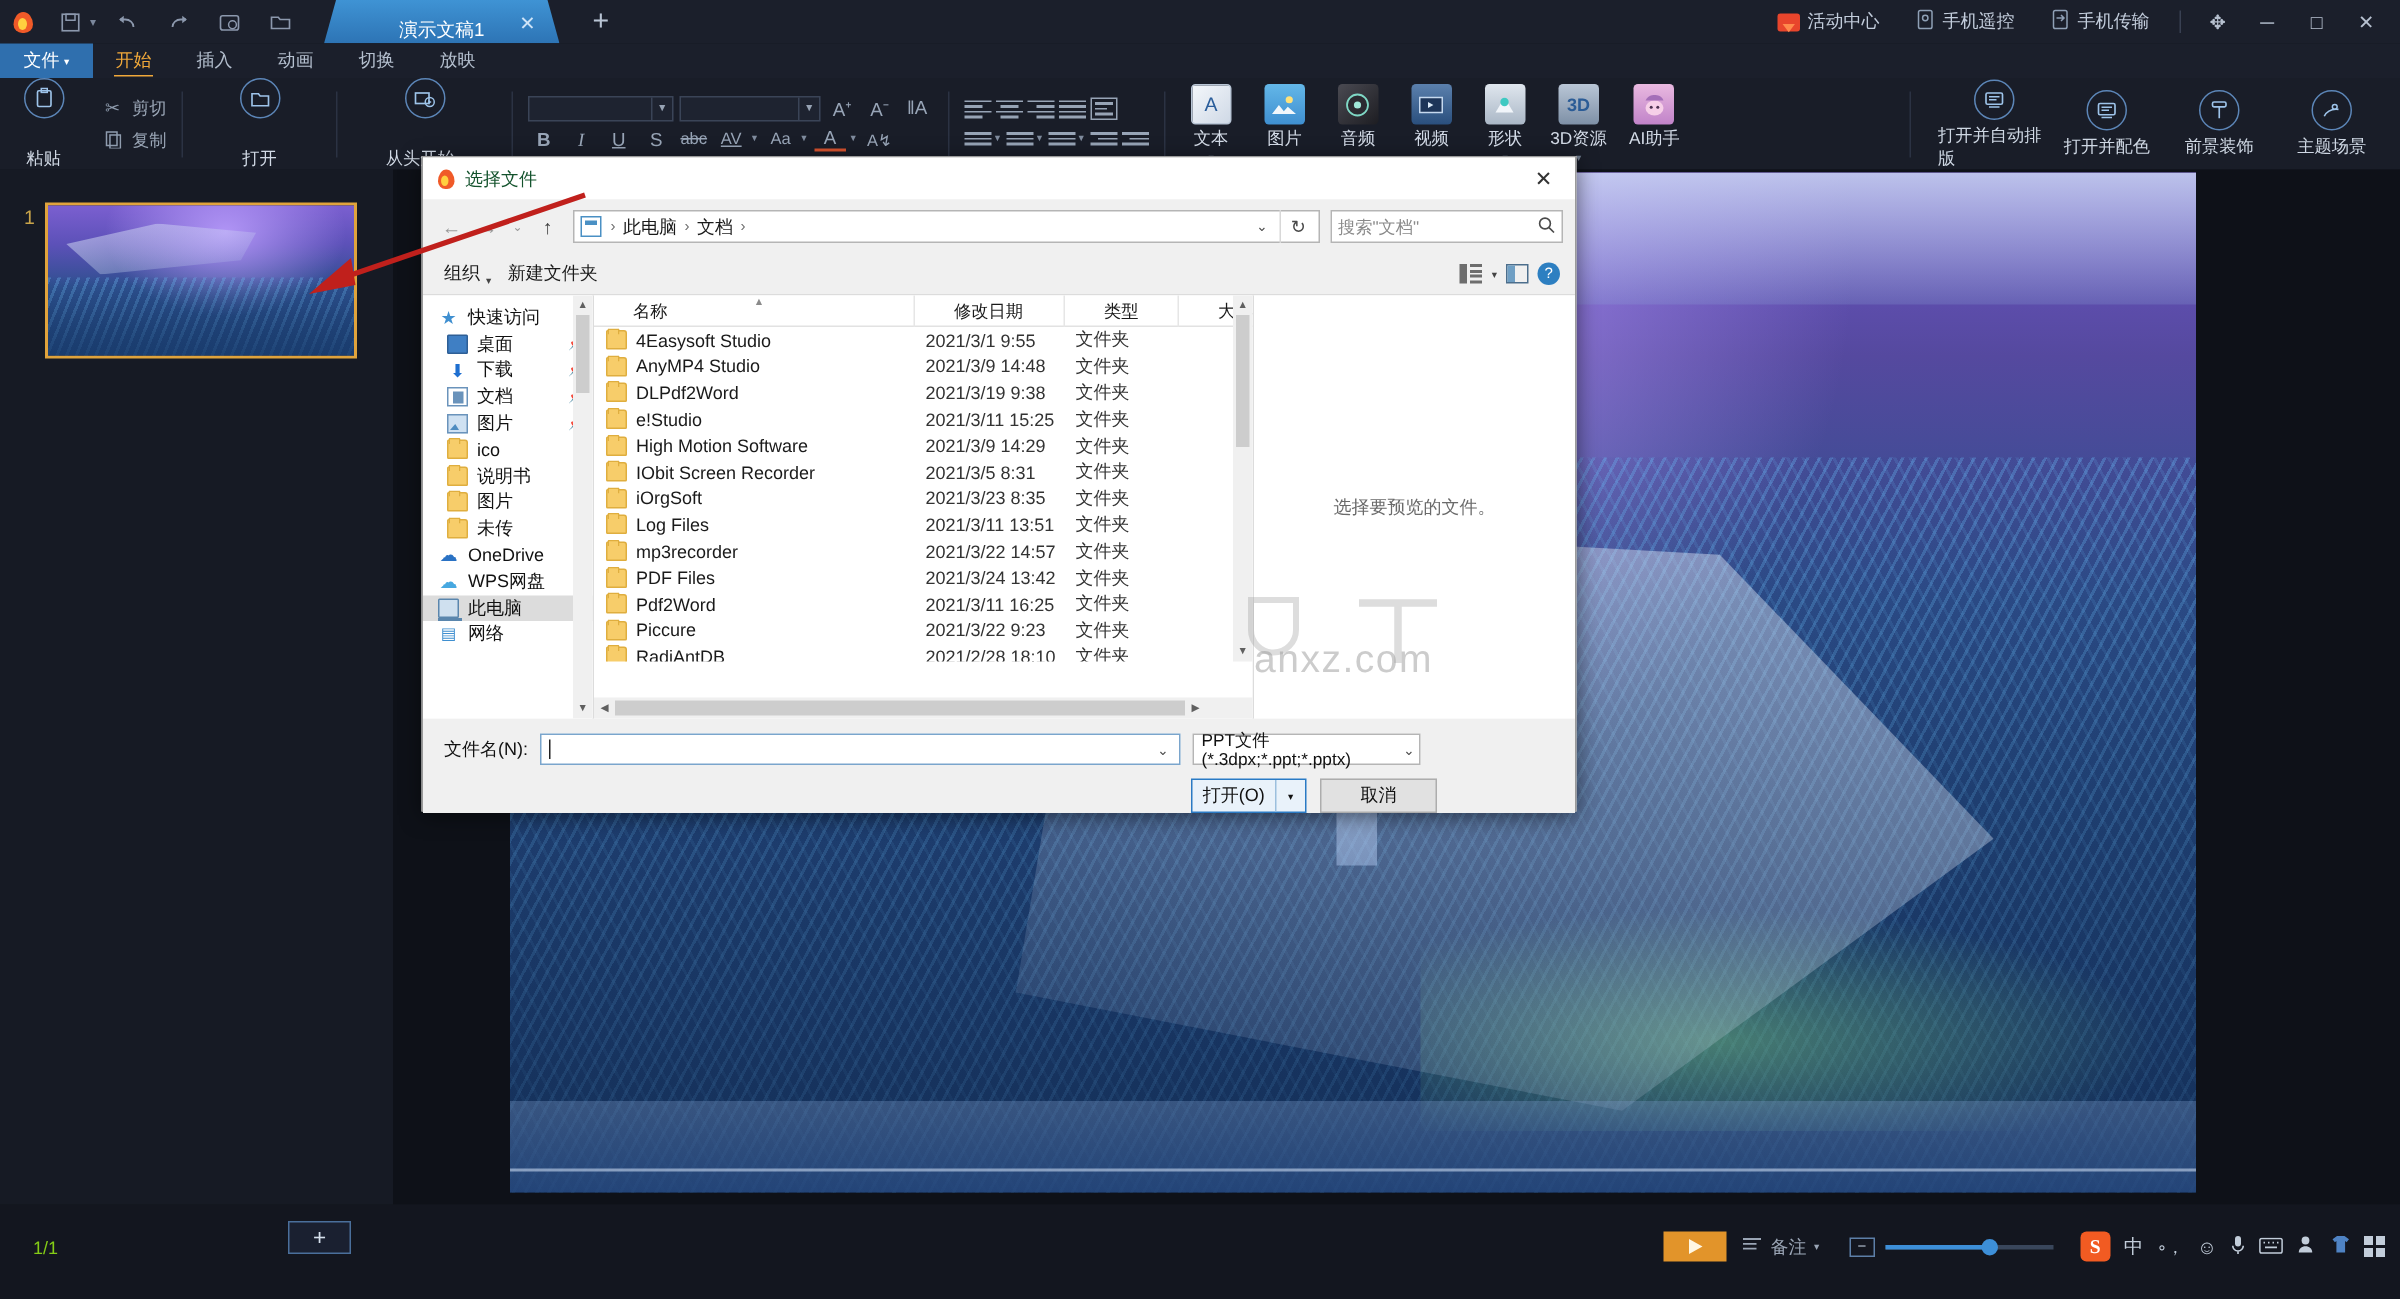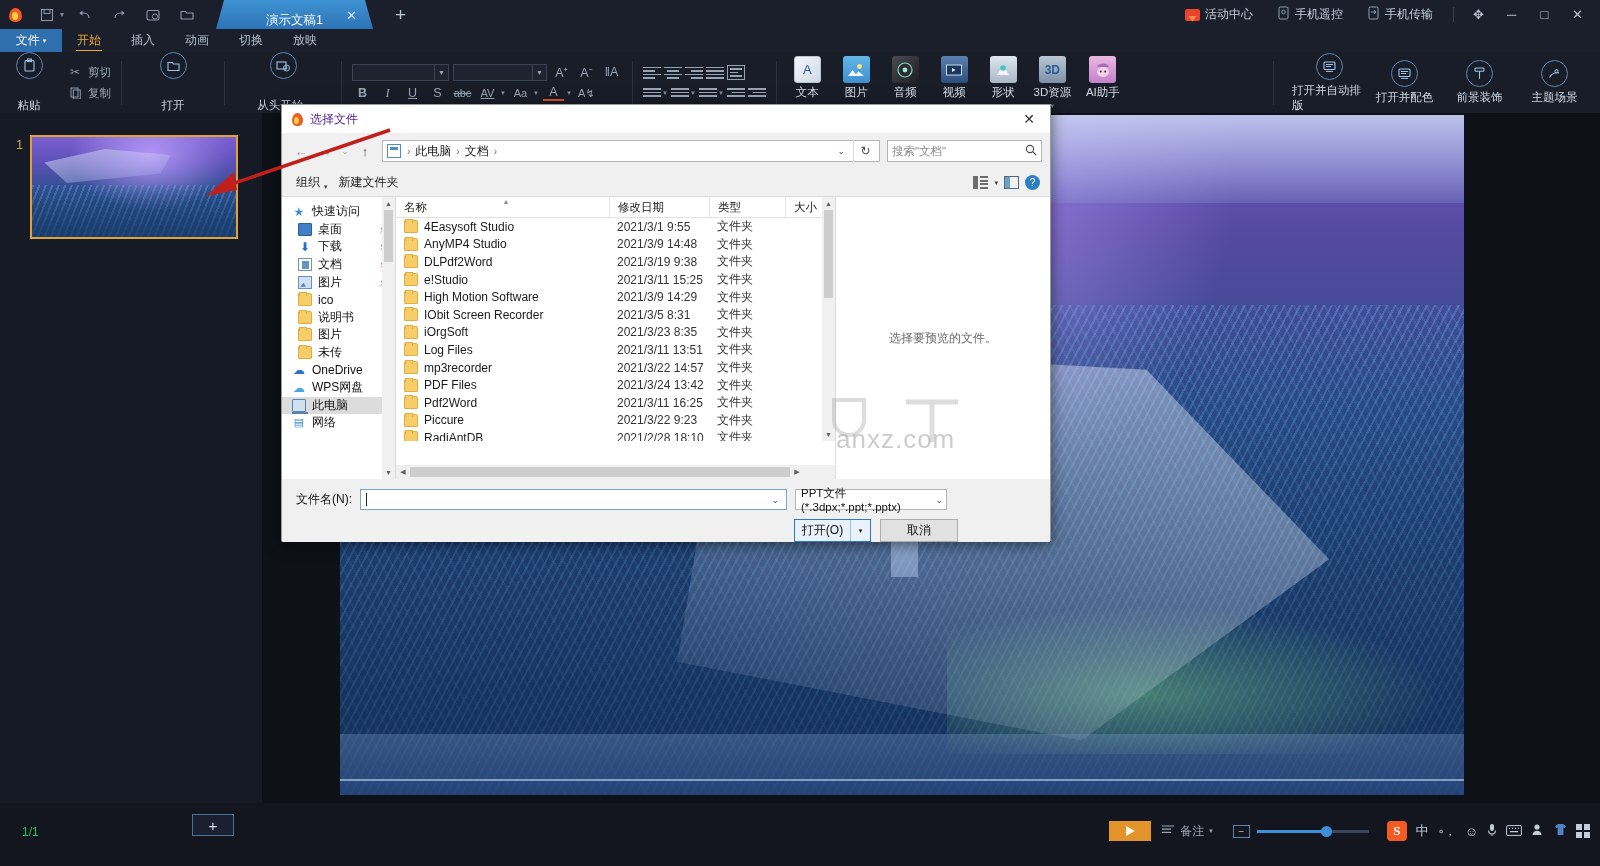--- a/index.html
+++ b/index.html
@@ -142,21 +142,21 @@
   .slide-beam { position:absolute; left:0; top:0; width:100%; height:13%;
     background: linear-gradient(180deg, rgba(210,224,245,.78), rgba(140,170,215,.22)); }
   .slide-floor { position:absolute; left:0; bottom:0; width:100%; height:9%;
     background: linear-gradient(180deg, rgba(120,150,195,.35), rgba(40,75,130,.75)); }
   .slide-stripe { position:absolute; left:0; bottom:2%; width:100%; height:2px; background: rgba(215,230,250,.55); }
   .slide-green { position:absolute; left:54%; bottom:6%; width:44%; height:22%;
     background: radial-gradient(ellipse at 40% 60%, rgba(110,185,130,.55), rgba(60,120,90,0) 70%); }
 
   
   .bottombar { position:absolute; left:0; top:803px; width:1600px; height:63px; background:#13161f; }
-  .pagecount { position:absolute; left:22px; top:22px; color:#22c55e; font-size:12px; }
+  .pagecount { position:absolute; left:22px; top:22px; color:#84cc16; font-size:12px; }
   .addslide {
     position:absolute; left:192px; top:11px; width:42px; height:22px;
     border:1px solid #4a6f9b; background:#1a2030; color:#d6e0ec;
     display:flex; align-items:center; justify-content:center; font-size:15px;
   }
   .bb-right { position:absolute; right:10px; top:18px; display:flex; align-items:center; gap:10px; }
   .play-btn { width:42px; height:20px; background:#e2942a; display:flex; align-items:center; justify-content:center; }
   .play-tri { width:0;height:0;border-left:9px solid #fff7e3;border-top:5.5px solid transparent;border-bottom:5.5px solid transparent; }
   .notes-btn { display:flex; align-items:center; gap:5px; color:#9aa5b5; font-size:12px; }
   .zoom-grp { display:flex; align-items:center; gap:7px; margin-left:10px; }
@@ -172,21 +172,21 @@
 
   
   .dialog {
     position:absolute; left:281px; top:104px; width:770px; height:437px;
     background:#f0f0f0; border:1px solid #9a9a9a; box-shadow:0 3px 14px rgba(0,0,0,.55);
     font-size:12px; color:#1a1a1a;
   }
   .dlg-title { height:28px; display:flex; align-items:center; padding:0 6px 0 10px; background:#fff; }
   .dlg-flame { width:11px; height:13px; background:#f05a28; border-radius:50% 50% 45% 45% / 60% 60% 40% 40%; position:relative; margin-right:7px; }
   .dlg-flame::after{content:"";position:absolute;left:2px;top:4px;width:5px;height:7px;background:#ffcf3f;border-radius:50%;}
-  .dlg-title-text { font-size:12px; color:#4c1d95; }
+  .dlg-title-text { font-size:12px; color:#14532d; }
   .dlg-x { margin-left:auto; width:30px; height:24px; display:flex; align-items:center; justify-content:center; color:#333; font-size:14px; }
 
   .dlg-nav { height:36px; display:flex; align-items:center; padding:0 8px; background:#f0f0f0; gap:2px; }
   .nv { width:22px; height:22px; display:flex; align-items:center; justify-content:center; color:#9a9a9a; font-size:13px; }
   .nv.on { color:#3f3f3f; }
   .nv.sm { width:14px; font-size:8px; }
   .addrbar { flex:1; height:22px; background:#fff; border:1px solid #b5b5b5; display:flex; align-items:center; padding:0 2px 0 4px; margin-left:4px; }
   .addr-ico { width:14px; height:14px; background:#fff; border:1px solid #4a90c4; position:relative; margin-right:3px; }
   .addr-ico::after{content:"";position:absolute;left:2px;top:2px;right:2px;height:3px;background:#4a90c4;}
   .crumb { color:#1a1a1a; font-size:12px; padding:0 2px; }
@@ -232,21 +232,21 @@
   .ic-net { color:#3f8fd0; font-size:11px; display:flex; align-items:center; justify-content:center; height:13px; }
 
   .nav-scroll { position:absolute; right:0; top:0; width:13px; height:282px; background:#f0f0f0; }
   .nav-scroll .sb-up, .nav-scroll .sb-dn { height:13px; display:flex; align-items:center; justify-content:center; color:#606060; font-size:7px; }
   .nav-scroll .sb-th { position:absolute; top:13px; left:2px; width:9px; height:52px; background:#cdcdcd; }
 
   .split { width:1px; background:#dcdcdc; }
 
   .list-pane { width:439px; background:#fff; position:relative; }
   .col-head { height:21px; display:flex; align-items:center; border-bottom:1px solid #e2e2e2; font-size:11.5px; color:#1a1a1a; }
-  .col-head .ch { padding-left:8px; position:relative; height:21px; display:flex; align-items:center; }
+  .col-head .ch { padding-left:26px; position:relative; height:21px; display:flex; align-items:center; }
   .col-head .ch + .ch { border-left:1px solid #e6e6e6; }
   .ch-name { width:213px; }
   .ch-date { width:100px; }
   .ch-type { width:76px; }
   .ch-size { width:50px; }
   .sort-caret { position:absolute; left:50%; top:1px; color:#8a8a8a; font-size:7px; }
   .frow { height:17.6px; display:flex; align-items:center; font-size:12px; color:#1a1a1a; }
   .frow .fc { padding-left:8px; display:flex; align-items:center; gap:6px; }
   .fc-name { width:213px; }
   .fc-date { width:100px; color:#333; }

